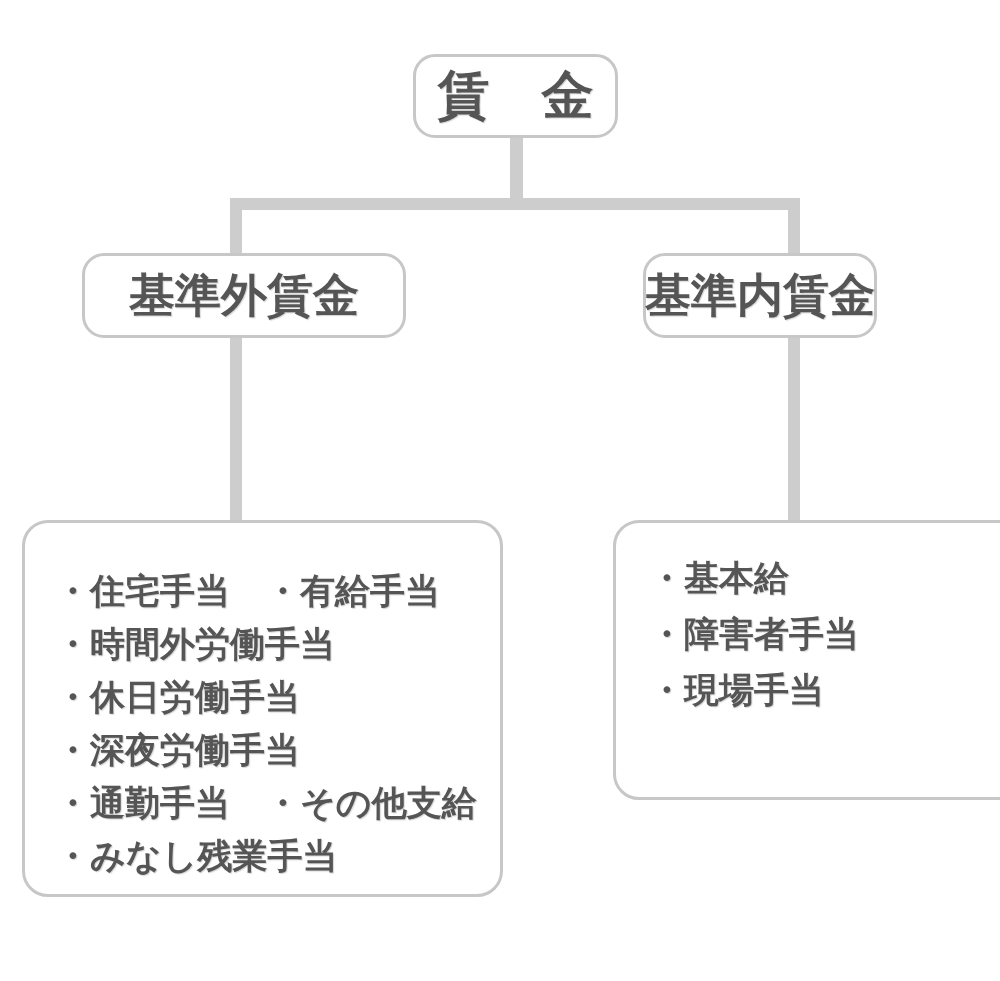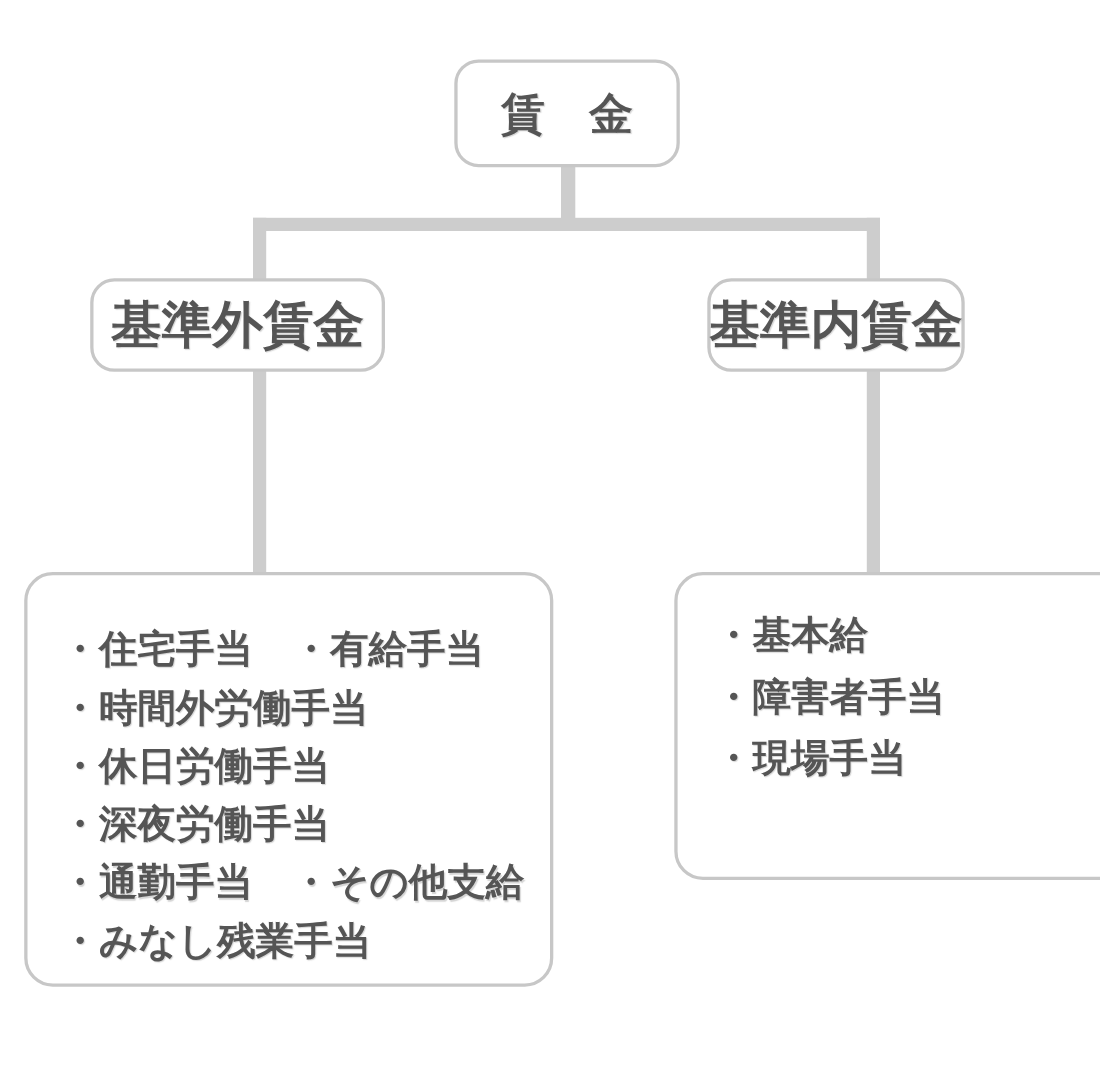--- a/index.html
+++ b/index.html
@@ -25,27 +25,27 @@
     border-radius:22px;
     background:var(--background);
     display:flex;
     align-items:center;
     justify-content:center;
     font-weight:bold;
     text-shadow:1px 1px 1px rgba(160,160,160,0.45);
     white-space:nowrap;
   }
   .node.root{
-    left:413px;top:54px;width:205px;height:98px;
-    font-size:40px;
+    left:413px;top:54px;width:205px;height:84px;
+    font-size:52px;
   }
   .node.branch{
     font-size:46px;
   }
-  .node.branch-left{left:82px;top:253px;width:268px;height:85px;}
+  .node.branch-left{left:82px;top:253px;width:324px;height:85px;}
   .node.branch-right{left:643px;top:253px;width:234px;height:85px;}
   .connector{
     position:absolute;
     background:var(--connector);
   }
   .c-root-stem{left:510px;top:136px;width:13px;height:63px;}
   .c-horizontal{left:230px;top:198px;width:570px;height:12px;}
   .c-left-drop{left:230px;top:198px;width:12px;height:58px;}
   .c-right-drop{left:788px;top:198px;width:12px;height:58px;}
   .c-left-stem{left:230px;top:336px;width:12px;height:186px;}

